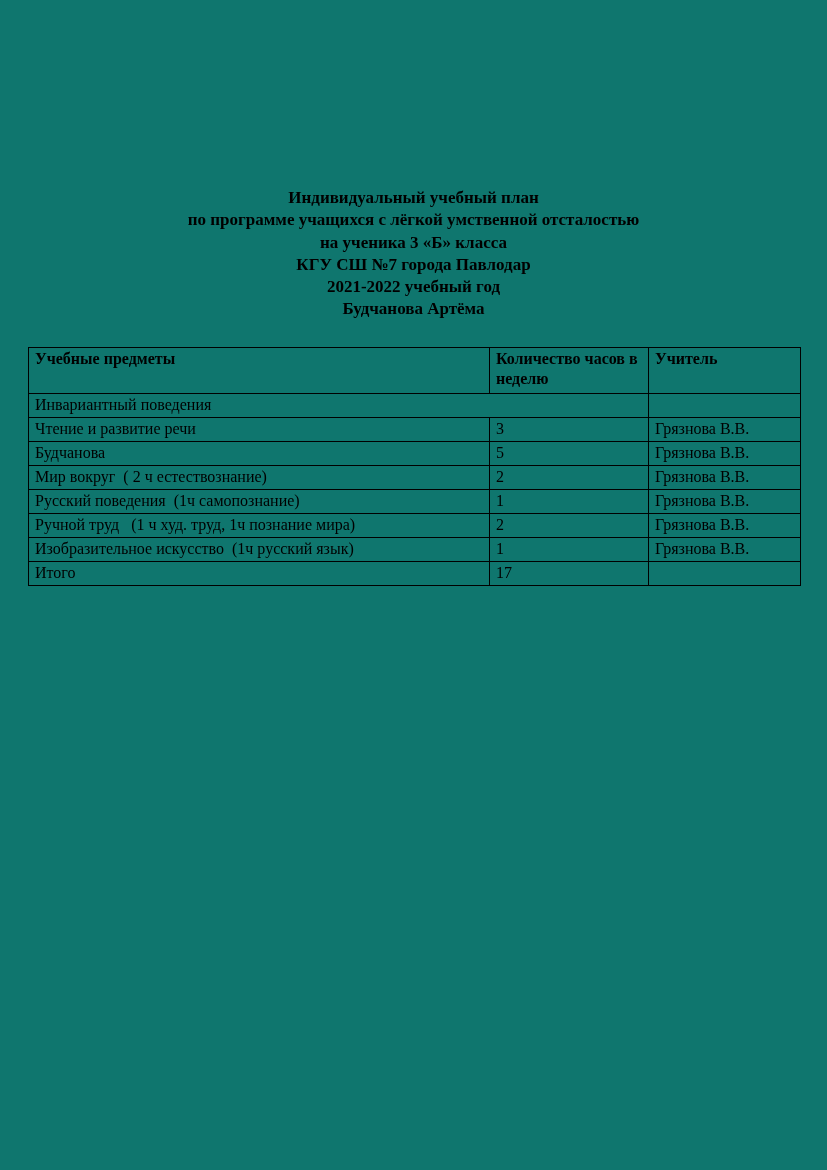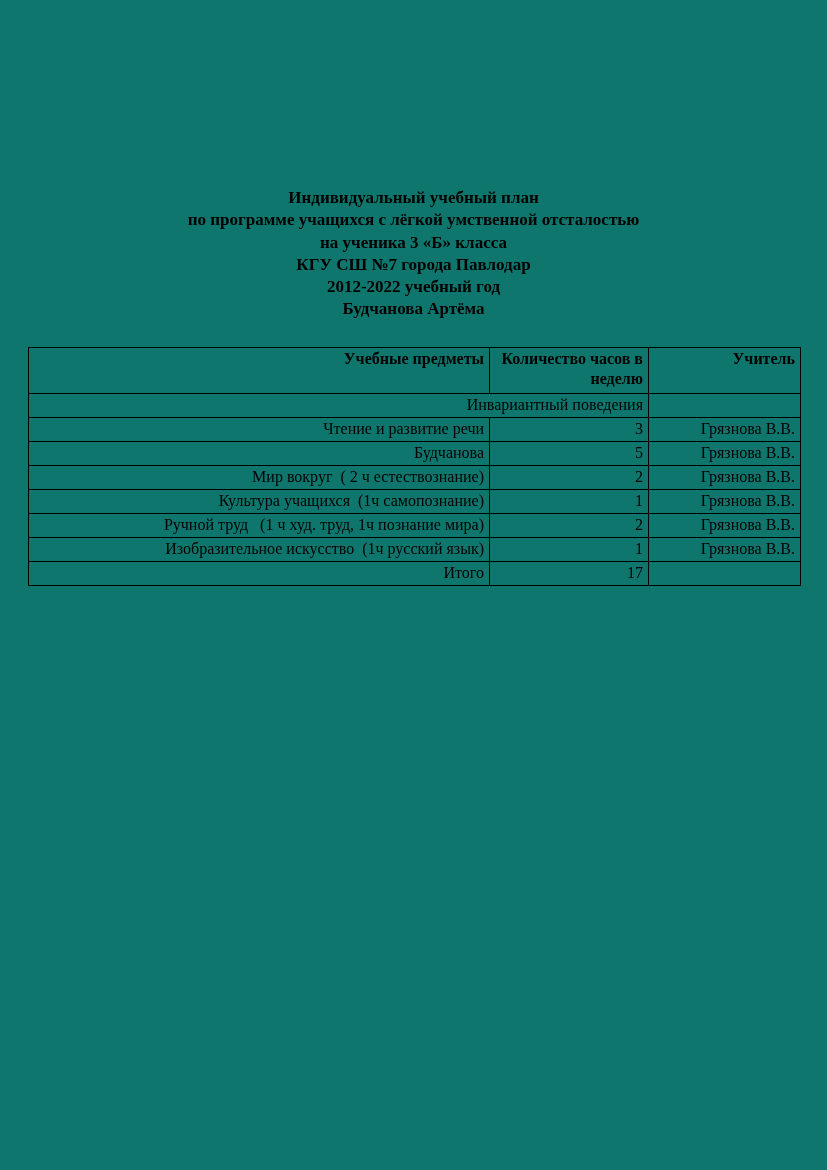--- a/index.html
+++ b/index.html
@@ -33,21 +33,21 @@
     width: 772px;
     border-collapse: collapse;
     table-layout: fixed;
     font-size: 16px;
   }
   table.plan th,
   table.plan td {
     border: 1.5px solid #000000;
     padding: 1px 5px 2px 6px;
     vertical-align: top;
-    text-align: right;
+    text-align: left;
     font-weight: normal;
     line-height: 20px;
     overflow: hidden;
     white-space: pre-wrap;
   }
   table.plan thead th {
     font-weight: bold;
     height: 42px;
   }
   table.plan tbody tr {
@@ -60,21 +60,21 @@
 </head>
 <body>
 
 <div class="page">
 
   <div class="title-block">
     <div>Индивидуальный учебный план</div>
     <div>по программе учащихся с лёгкой умственной отсталостью</div>
     <div>на ученика 3 «Б» класса</div>
     <div>КГУ СШ №7 города Павлодар</div>
-    <div>2012-2022 учебный год</div>
+    <div>2021-2022 учебный год</div>
     <div>Будчанова Артёма</div>
   </div>
 
   <table class="plan">
     <colgroup>
       <col style="width: 461px">
       <col style="width: 159px">
       <col style="width: 152px">
     </colgroup>
     <thead>
@@ -99,21 +99,21 @@
         <td>Будчанова</td>
         <td>5</td>
         <td>Грязнова В.В.</td>
       </tr>
       <tr>
         <td>Мир вокруг  ( 2 ч естествознание)</td>
         <td>2</td>
         <td>Грязнова В.В.</td>
       </tr>
       <tr>
-        <td>Культура учащихся  (1ч самопознание)</td>
+        <td>Русский поведения  (1ч самопознание)</td>
         <td>1</td>
         <td>Грязнова В.В.</td>
       </tr>
       <tr>
         <td>Ручной труд   (1 ч худ. труд, 1ч познание мира)</td>
         <td>2</td>
         <td>Грязнова В.В.</td>
       </tr>
       <tr>
         <td>Изобразительное искусство  (1ч русский язык)</td>

